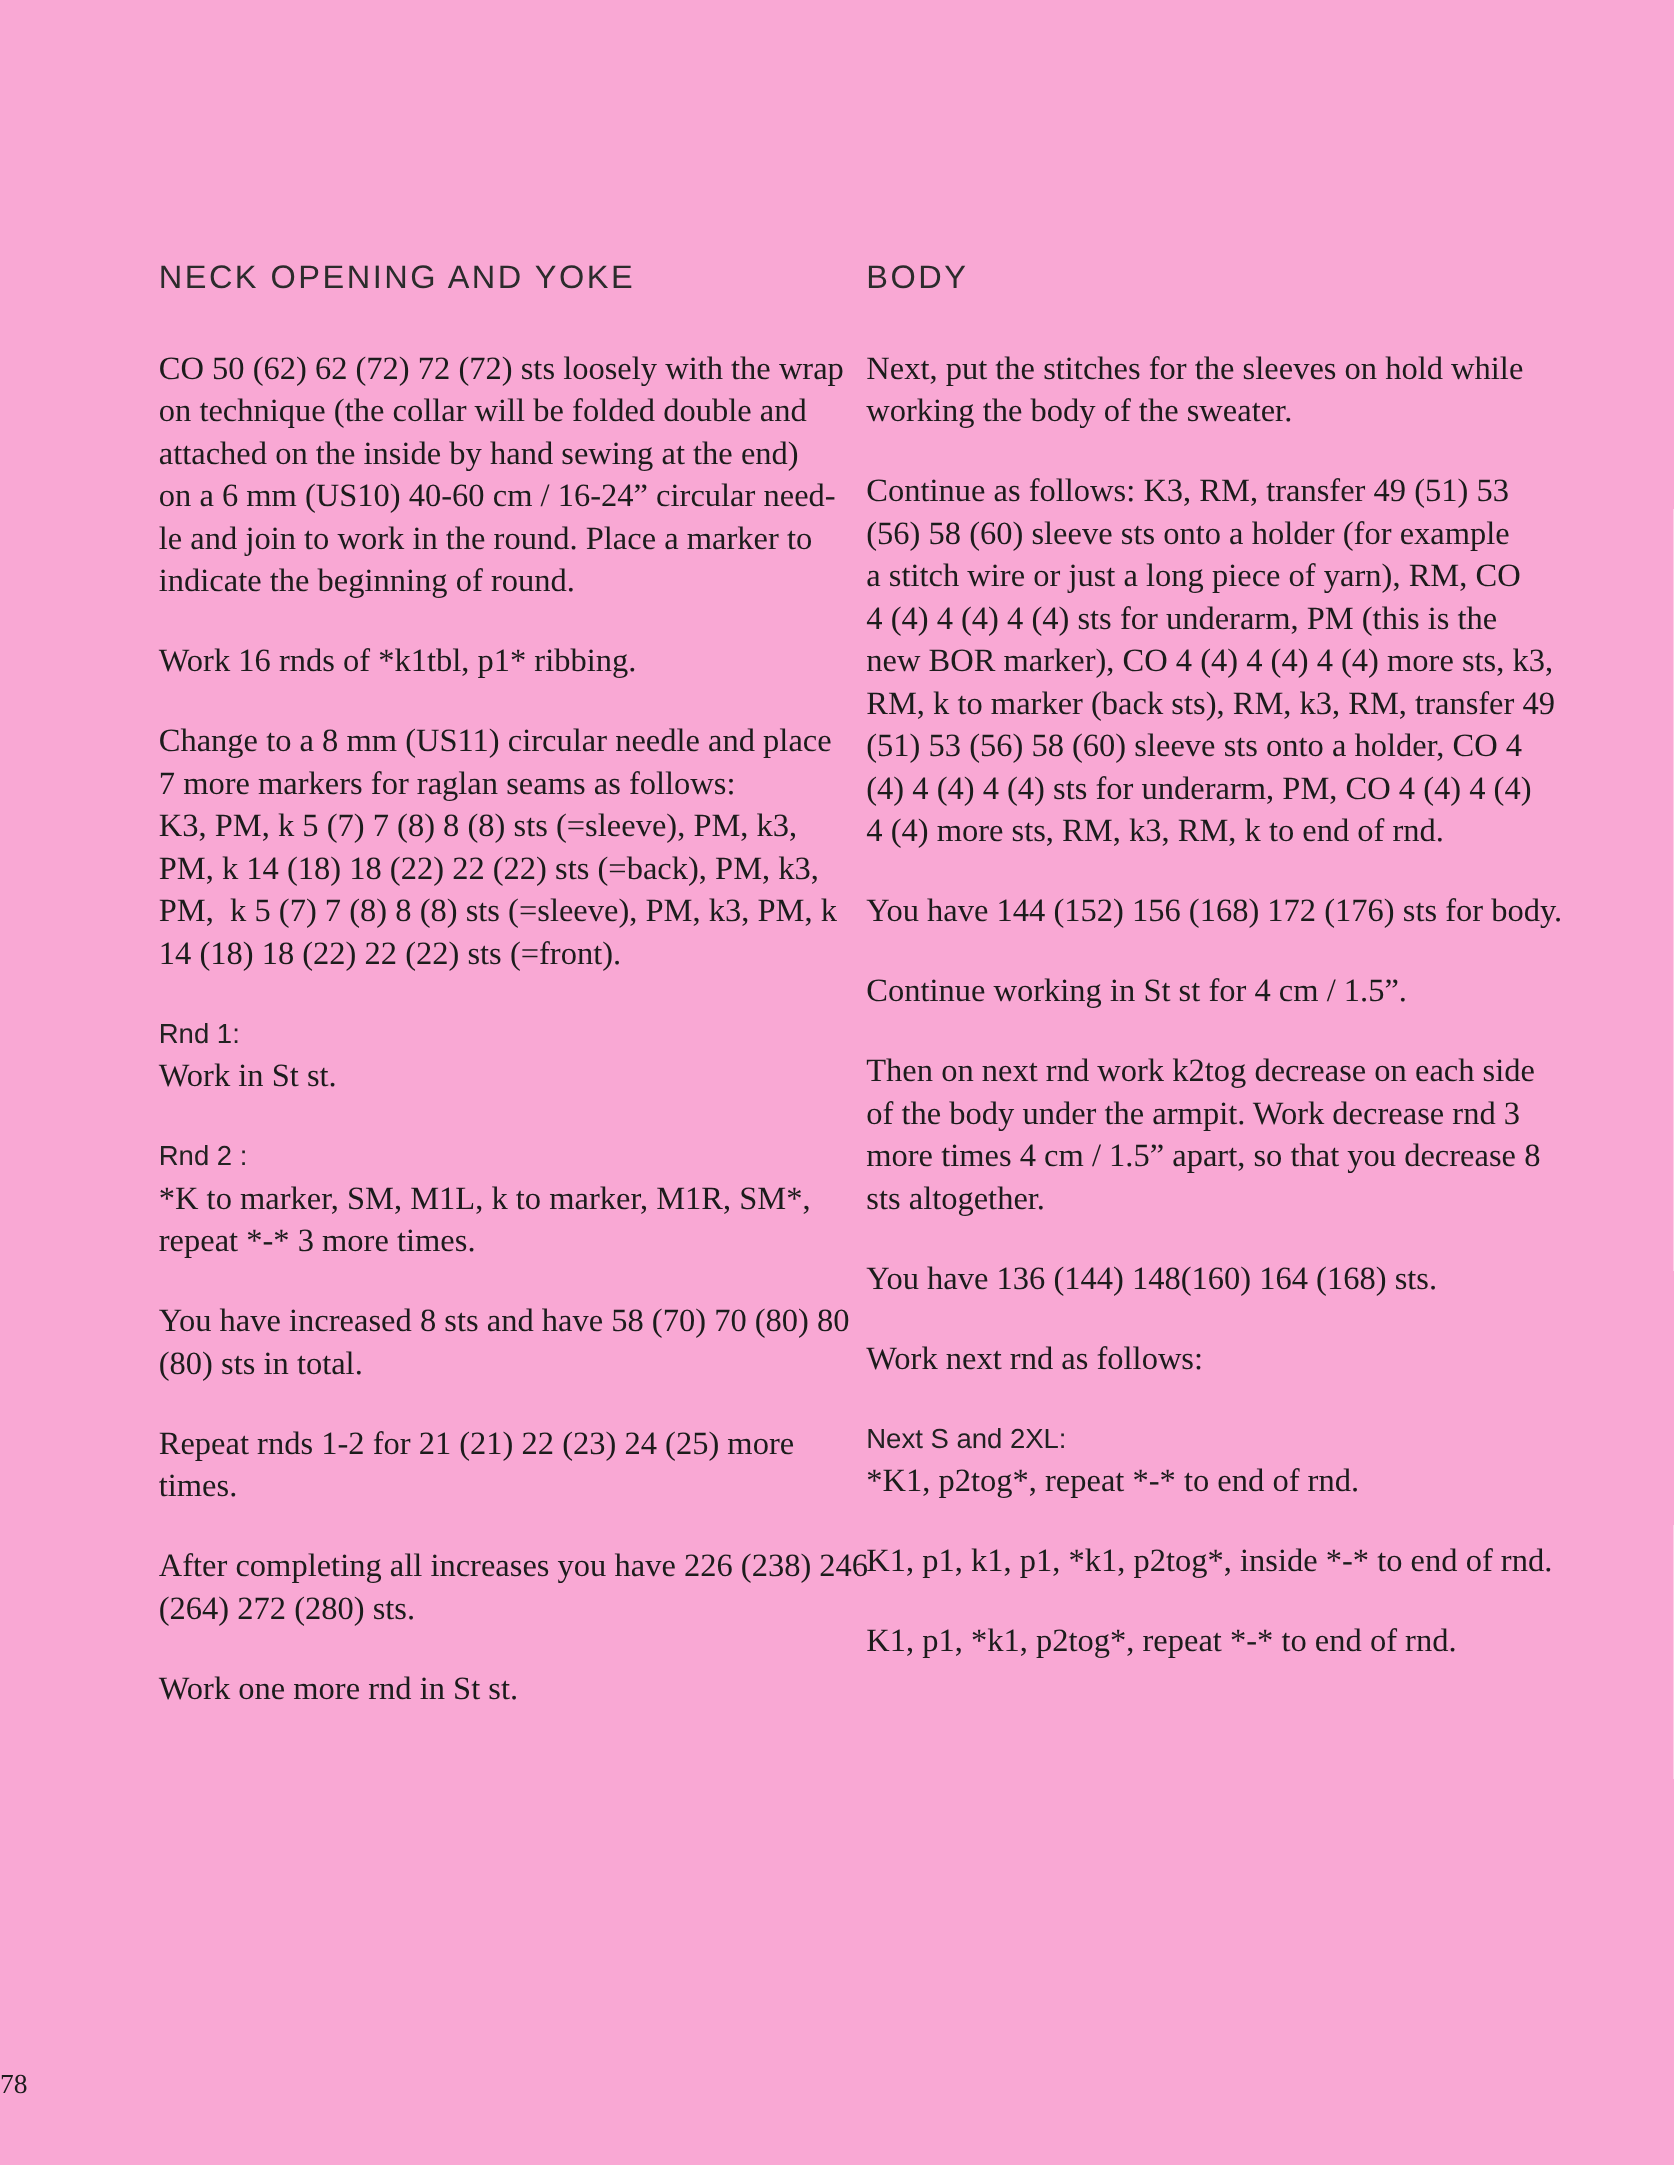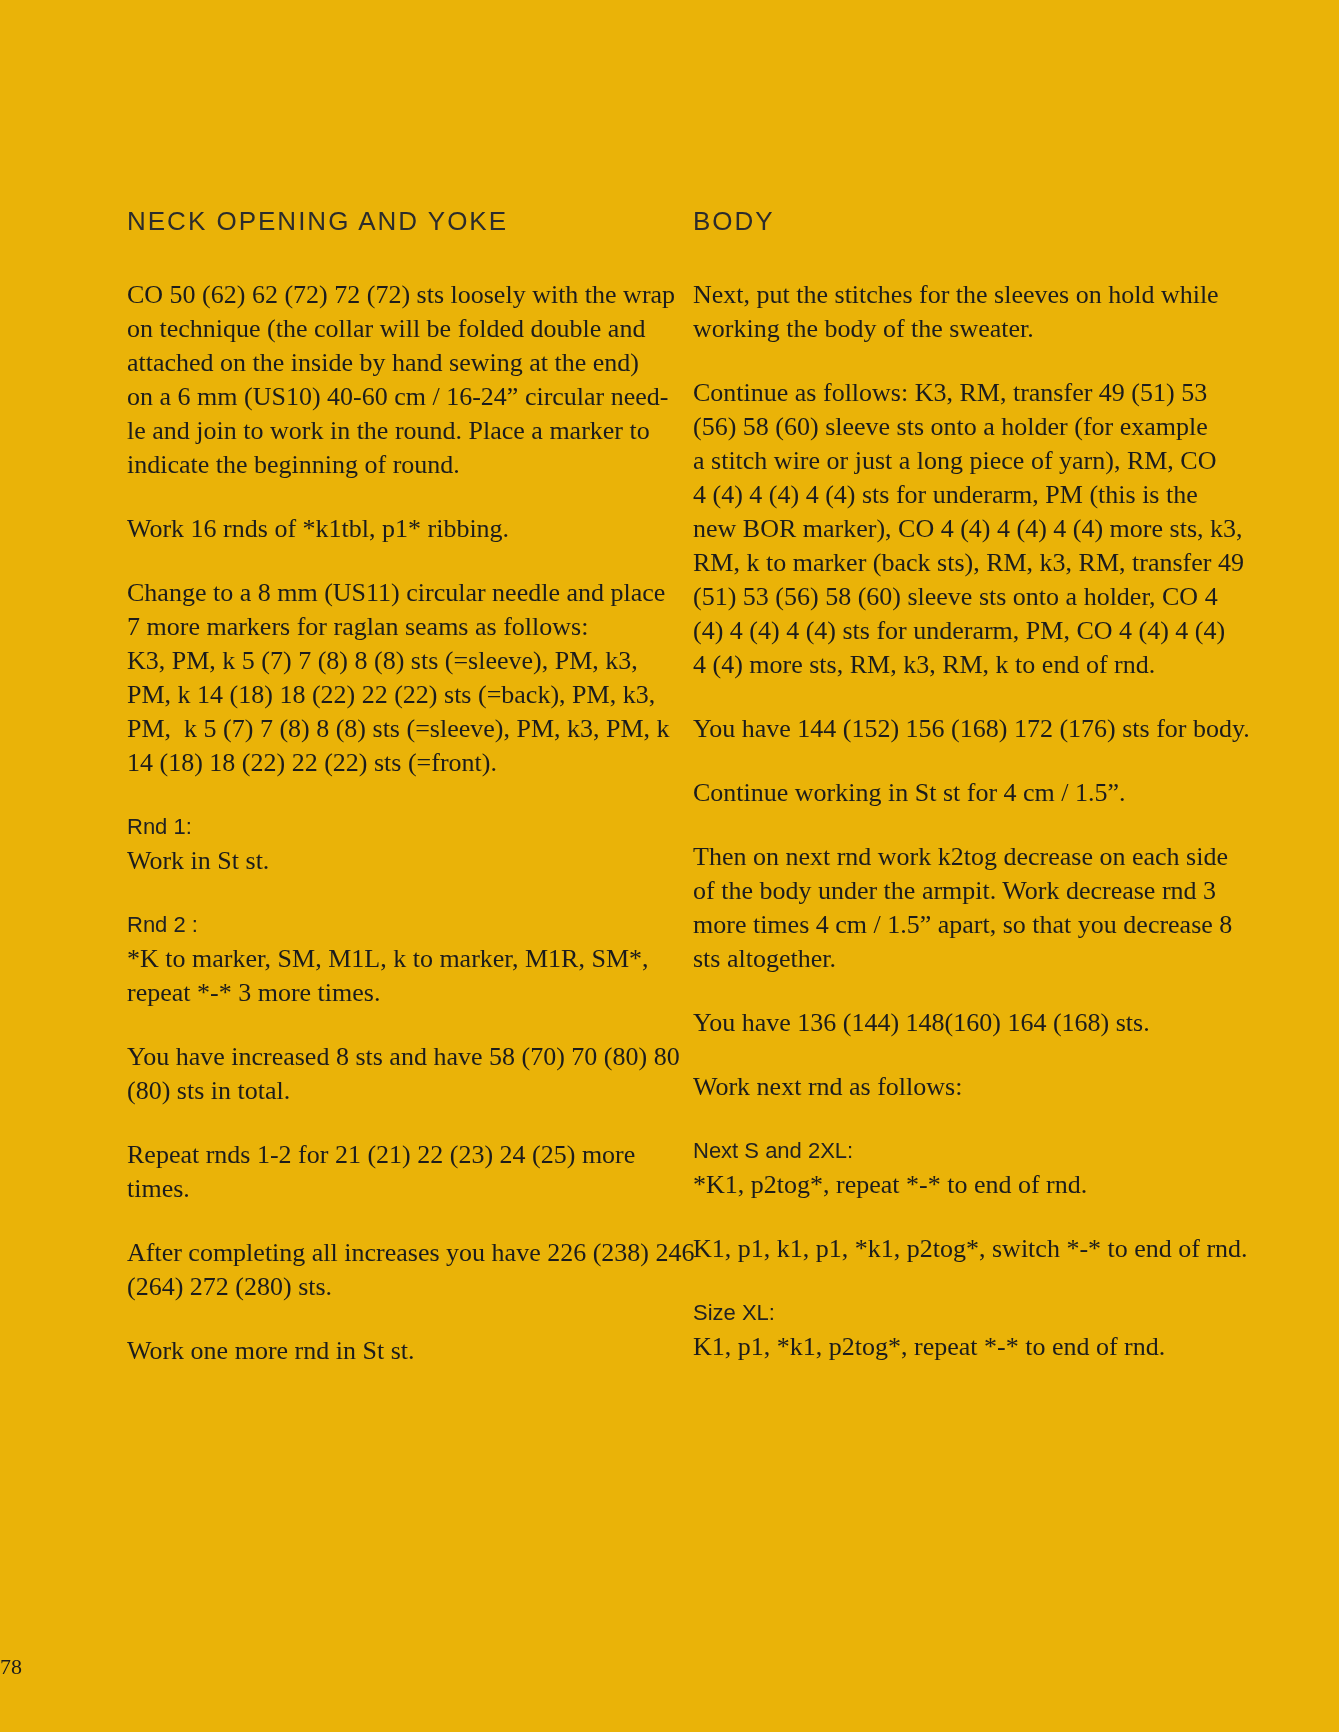--- a/index.html
+++ b/index.html
@@ -4,21 +4,21 @@
 <style>
   html, body {
     margin: 0;
     padding: 0;
     background: #ffffff;
   }
   .page {
     position: relative;
     width: 1339px;
     height: 1732px;
-    background: #eab308;
+    background: #f9a8d4;
     color: #1c1c1c;
     overflow: hidden;
   }
   .columns {
     position: absolute;
     top: 204px;
     left: 127px;
     display: flex;
   }
   .col {
@@ -118,22 +118,21 @@
       <p class="italic">You have 144 (152) 156 (168) 172 (176) sts for body.</p>
       <p class="para">Continue working in St st for 4 cm / 1.5”.</p>
       <p class="para">Then on next rnd work k2tog decrease on each side
 of the body under the armpit. Work decrease rnd 3
 more times 4 cm / 1.5” apart, so that you decrease 8
 sts altogether.</p>
       <p class="italic">You have 136 (144) 148(160) 164 (168) sts.</p>
       <p class="para">Work next rnd as follows:</p>
       <p class="subhead">Next S and 2XL:</p>
       <p class="para">*K1, p2tog*, repeat *-* to end of rnd.</p>
-      <p class="para">K1, p1, k1, p1, *k1, p2tog*, switch *-* to end of rnd.</p>
-      <p class="subhead">Size XL:</p>
+      <p class="para">K1, p1, k1, p1, *k1, p2tog*, inside *-* to end of rnd.</p>
       <p class="para">K1, p1, *k1, p2tog*, repeat *-* to end of rnd.</p>
     </section>
 
   </div>
 
   <footer class="page-footer">
     <span>78</span>
   </footer>
 </div>
 

